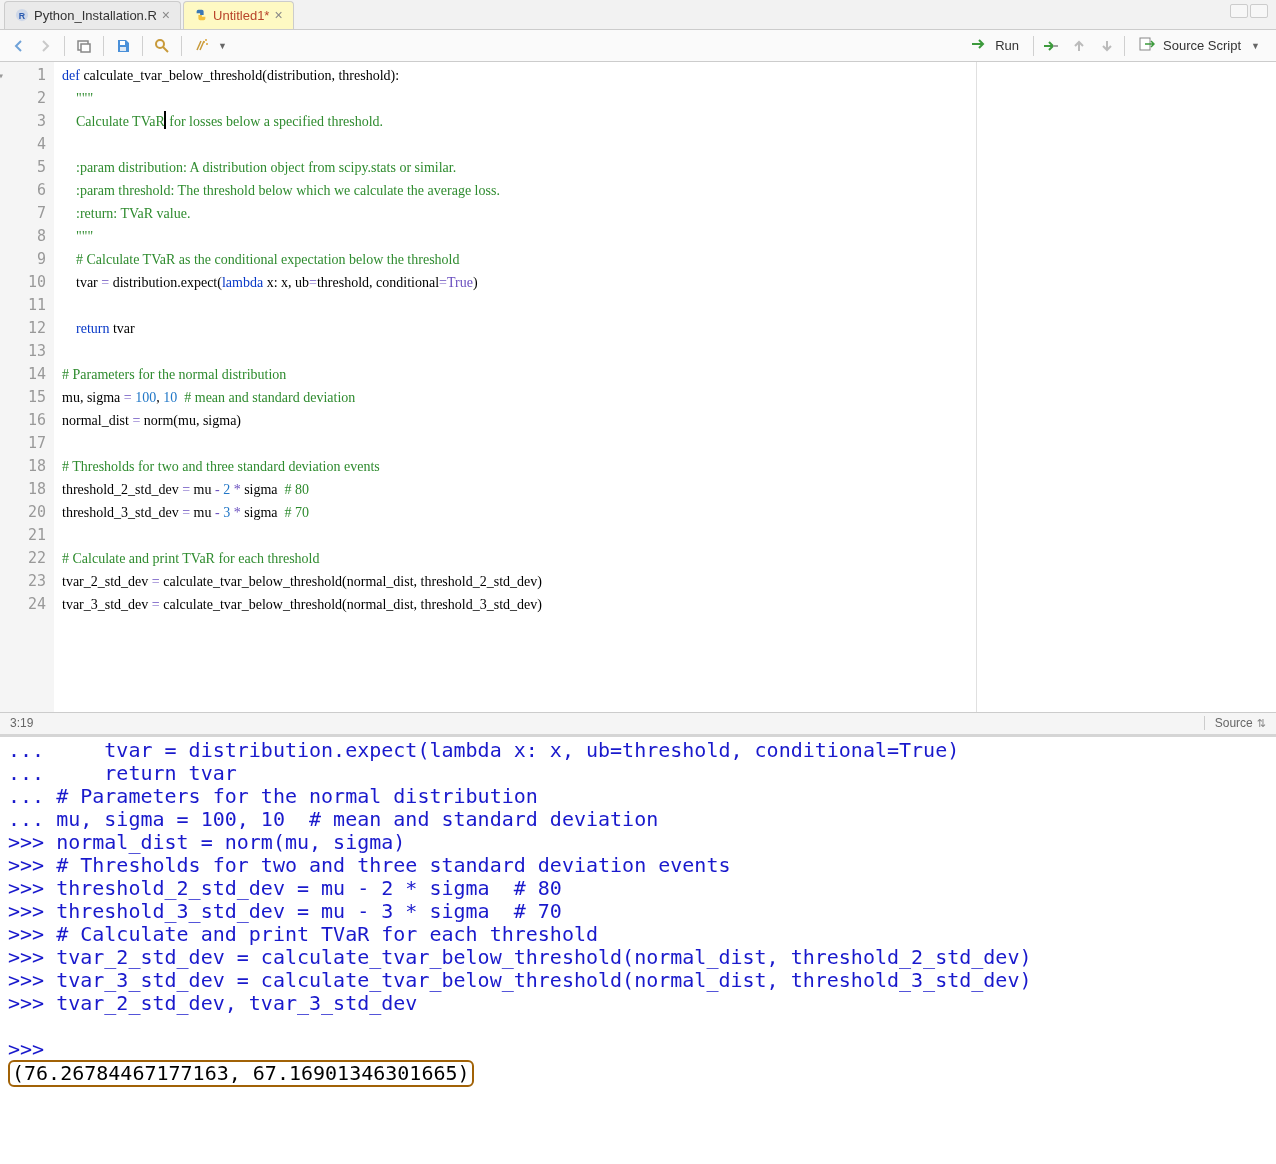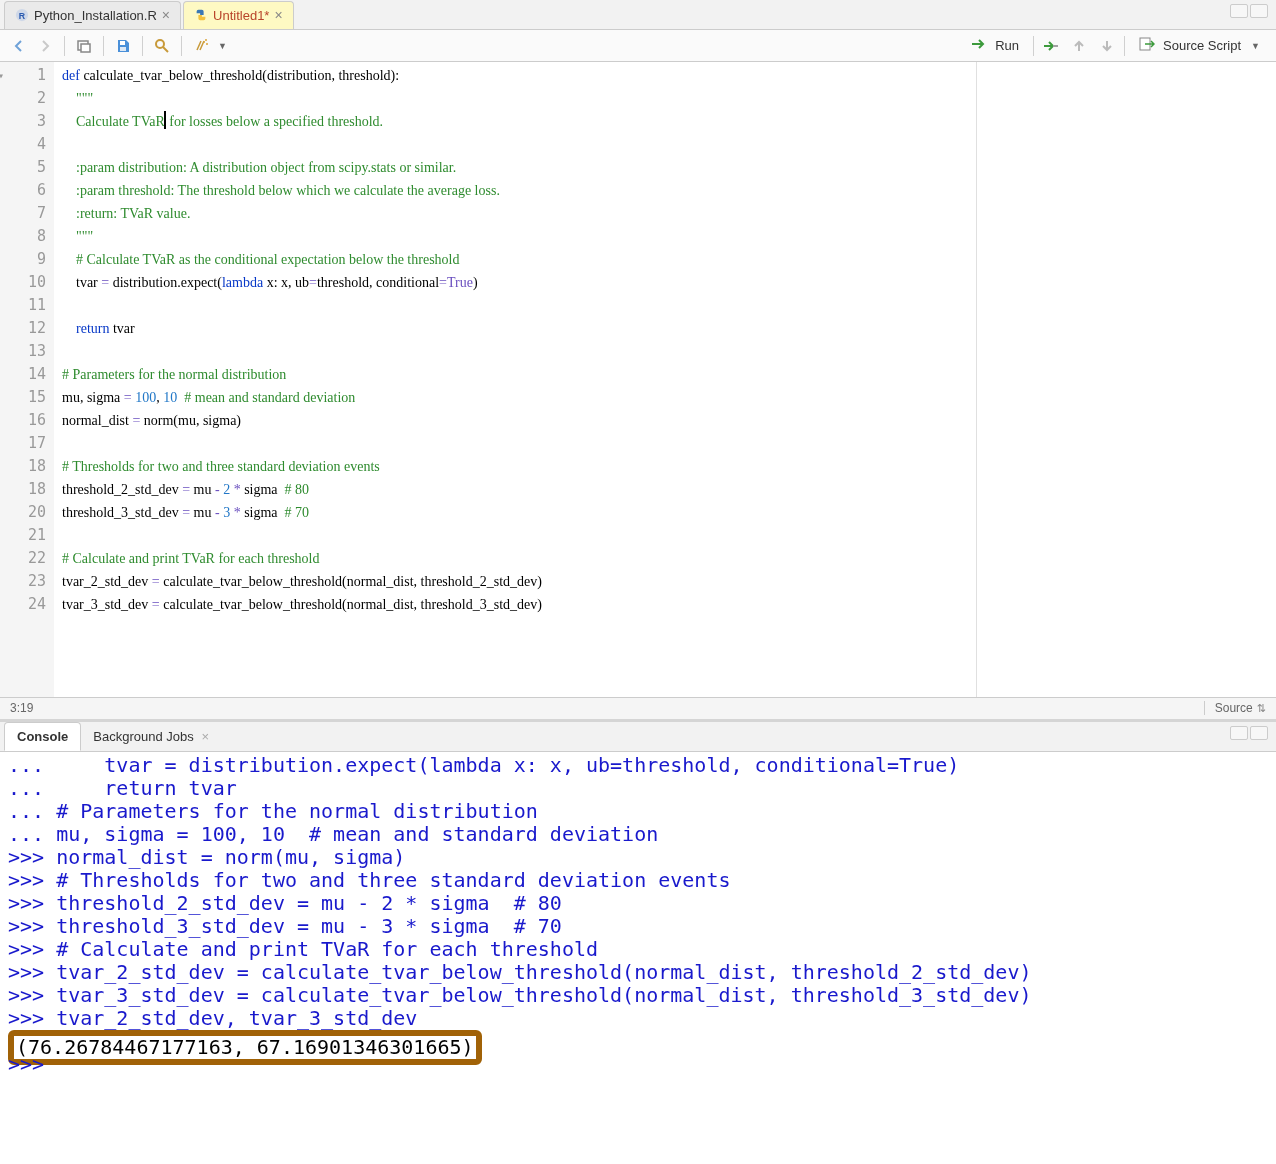--- a/index.html
+++ b/index.html
@@ -40,21 +40,21 @@
 .status-bar .right { margin-left: auto; display: flex; align-items: center; gap: 4px; border-left: 1px solid #ccc; padding-left: 10px; }
 .bottom-pane { border-top: 3px solid #d5d5d5; display: flex; flex-direction: column; flex: 1 1 auto; min-height: 0; }
 .bottom-tabs { display: flex; align-items: center; background: #f2f2f2; border-bottom: 1px solid #ccc; height: 30px; padding-left: 4px; position: relative; }
 .btab { padding: 6px 12px; font-size: 13px; color: #333; cursor: pointer; }
 .btab.active { background: #fff; border: 1px solid #ccc; border-bottom: 1px solid #fff; border-radius: 4px 4px 0 0; font-weight: bold; }
 .console-header { display: flex; align-items: center; gap: 6px; padding: 4px 10px; border-bottom: 1px solid #e5e5e5; font-size: 13px; color: #555; }
 .console-header .clear-icon { margin-left: auto; }
 .console-body { flex: 1; padding: 2px 8px; font-family: "Monaco", "Menlo", "Consolas", monospace; font-size: 20px; line-height: 23px; white-space: pre; overflow: hidden; }
 .console-body .cl { height: 23px; color: #1919cc; }
 .console-body .out { color: #000; }
-.highlight-box { display: inline-block; border: 6px solid #a16207; border-radius: 6px; padding: 0 2px; }
+.highlight-box { display: inline-block; border: 2px solid #a16207; border-radius: 6px; padding: 0 2px; margin-top: 45px; }
 .dropdown-caret { font-size: 9px; color: #666; margin-left: 2px; }
 </style>
 </head>
 <body>
 
 <div class="tabs-bar">
   <div class="tab">
     <span class="icon">
       <svg viewBox="0 0 16 16">
           <circle cx="8" cy="8" r="7" fill="#cfd8e8"></circle>
@@ -204,25 +204,14 @@
 
 <div class="status-bar">
   <span>3:19</span>
   <div class="right">
     <span>Source</span>
     <span style="font-size:11px;color:#888">⇅</span>
   </div>
 </div>
 
 <div class="bottom-pane">
-  <div class="bottom-tabs">
-    <div class="btab active">Console</div>
-    <div class="btab">
-      <span>Background Jobs</span>
-      <span style="color:#aaa;margin-left:4px">×</span>
-    </div>
-    <div class="window-controls">
-      <div class="win-btn"></div>
-      <div class="win-btn"></div>
-    </div>
-  </div>
   <div class="console-body" id="console"><div class="cl">...     tvar = distribution.expect(lambda x: x, ub=threshold, conditional=True)</div><div class="cl">...     return tvar</div><div class="cl">... # Parameters for the normal distribution</div><div class="cl">... mu, sigma = 100, 10  # mean and standard deviation</div><div class="cl">&gt;&gt;&gt; normal_dist = norm(mu, sigma)</div><div class="cl">&gt;&gt;&gt; # Thresholds for two and three standard deviation events</div><div class="cl">&gt;&gt;&gt; threshold_2_std_dev = mu - 2 * sigma  # 80</div><div class="cl">&gt;&gt;&gt; threshold_3_std_dev = mu - 3 * sigma  # 70</div><div class="cl">&gt;&gt;&gt; # Calculate and print TVaR for each threshold</div><div class="cl">&gt;&gt;&gt; tvar_2_std_dev = calculate_tvar_below_threshold(normal_dist, threshold_2_std_dev)</div><div class="cl">&gt;&gt;&gt; tvar_3_std_dev = calculate_tvar_below_threshold(normal_dist, threshold_3_std_dev)</div><div class="cl">&gt;&gt;&gt; tvar_2_std_dev, tvar_3_std_dev</div><div class="cl out"><span class="highlight-box">(76.26784467177163, 67.16901346301665)</span></div><div class="cl">&gt;&gt;&gt; </div></div>
 </div>
 
 </body></html>

